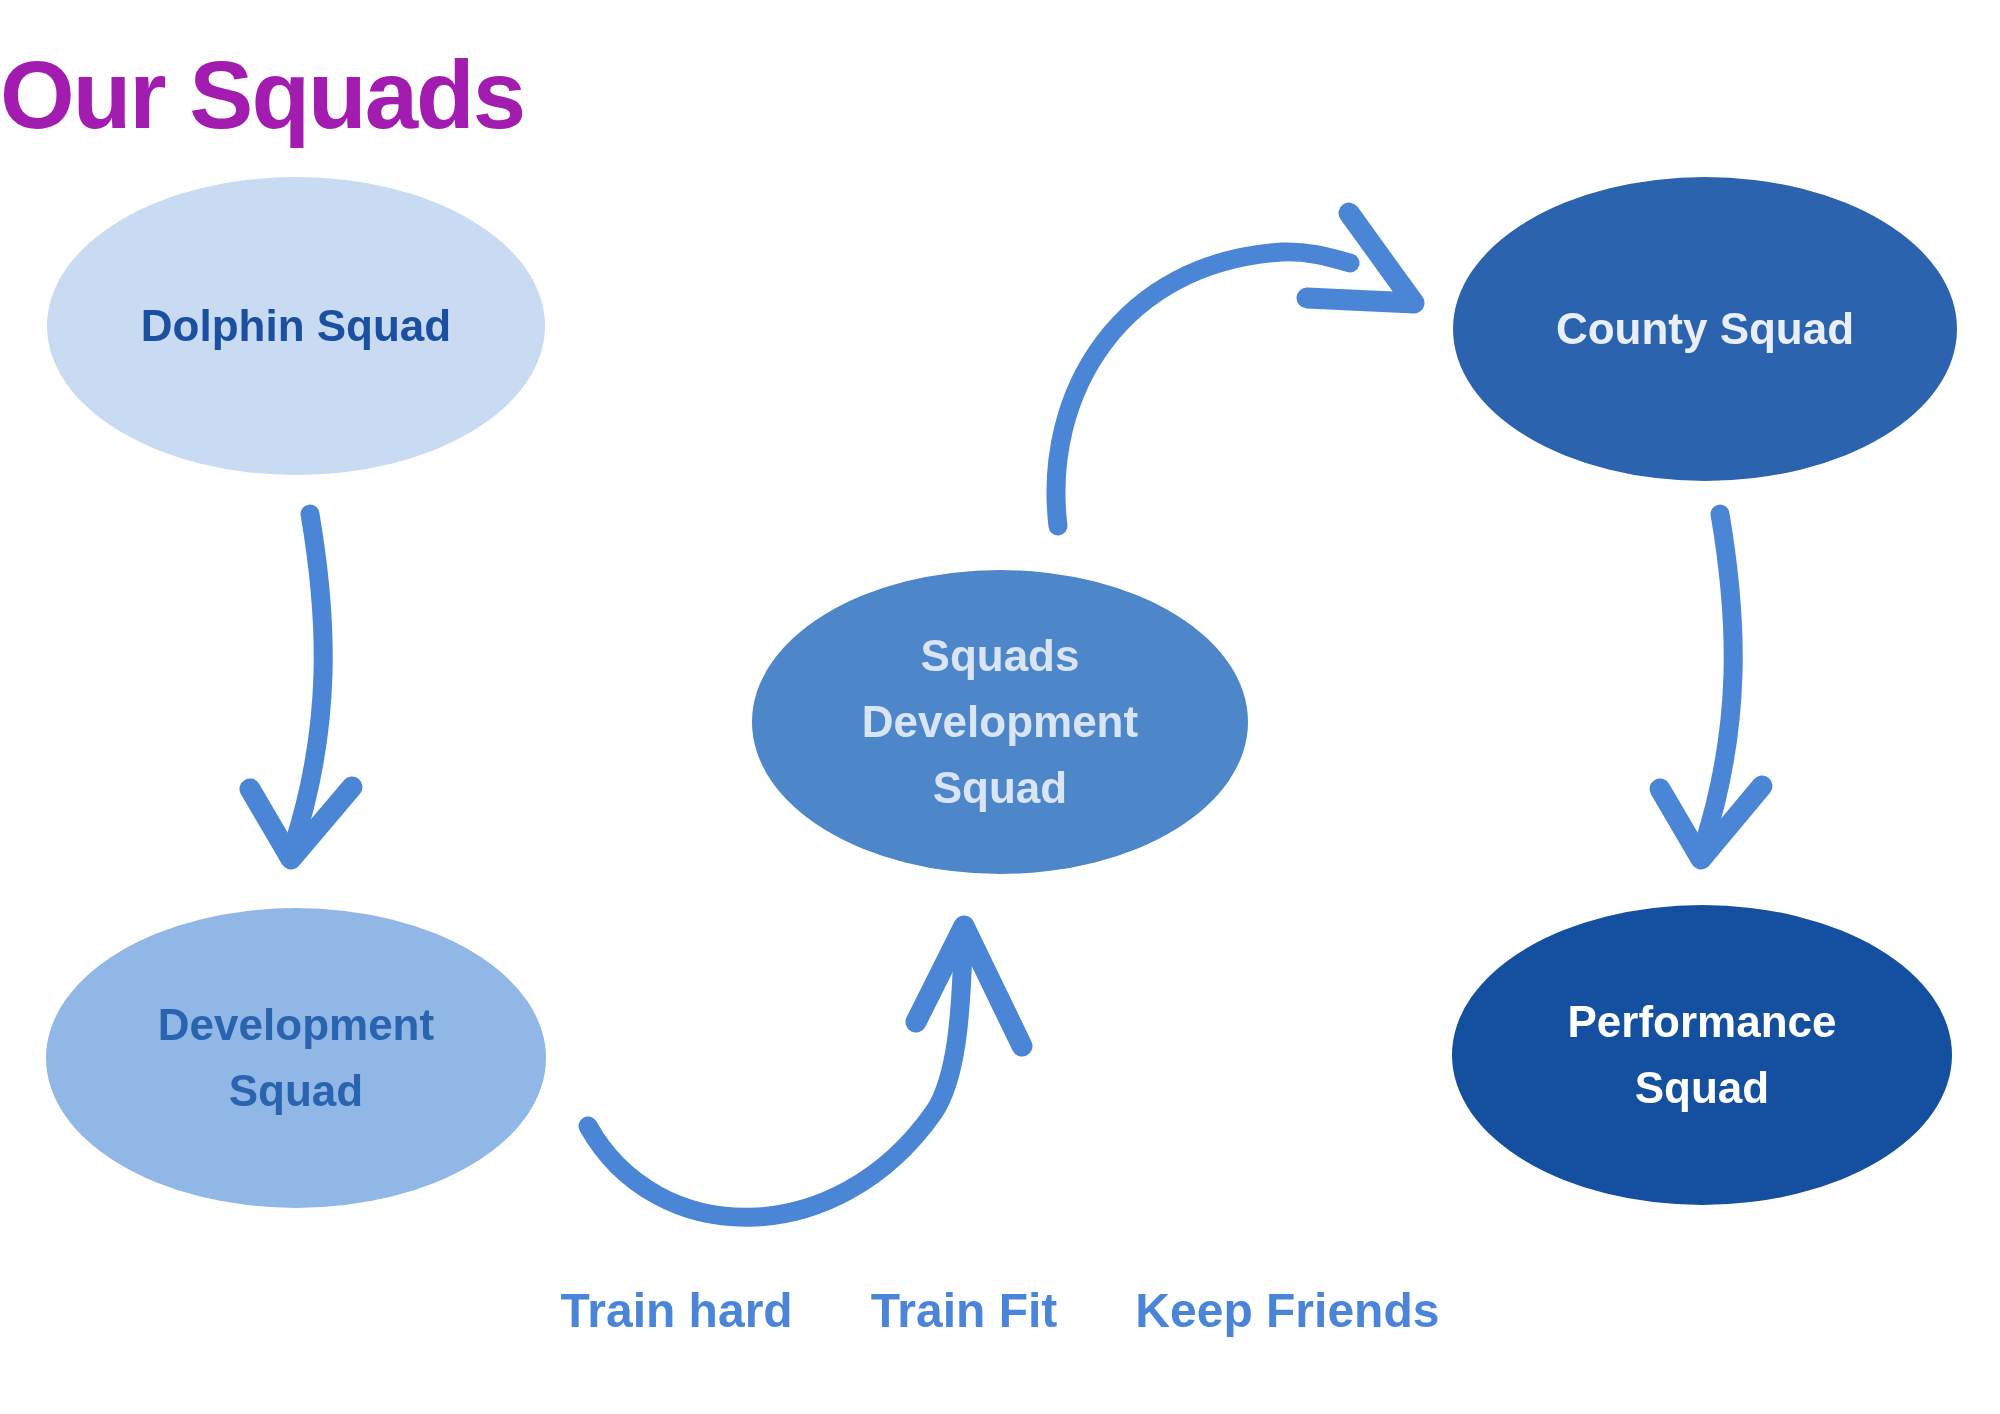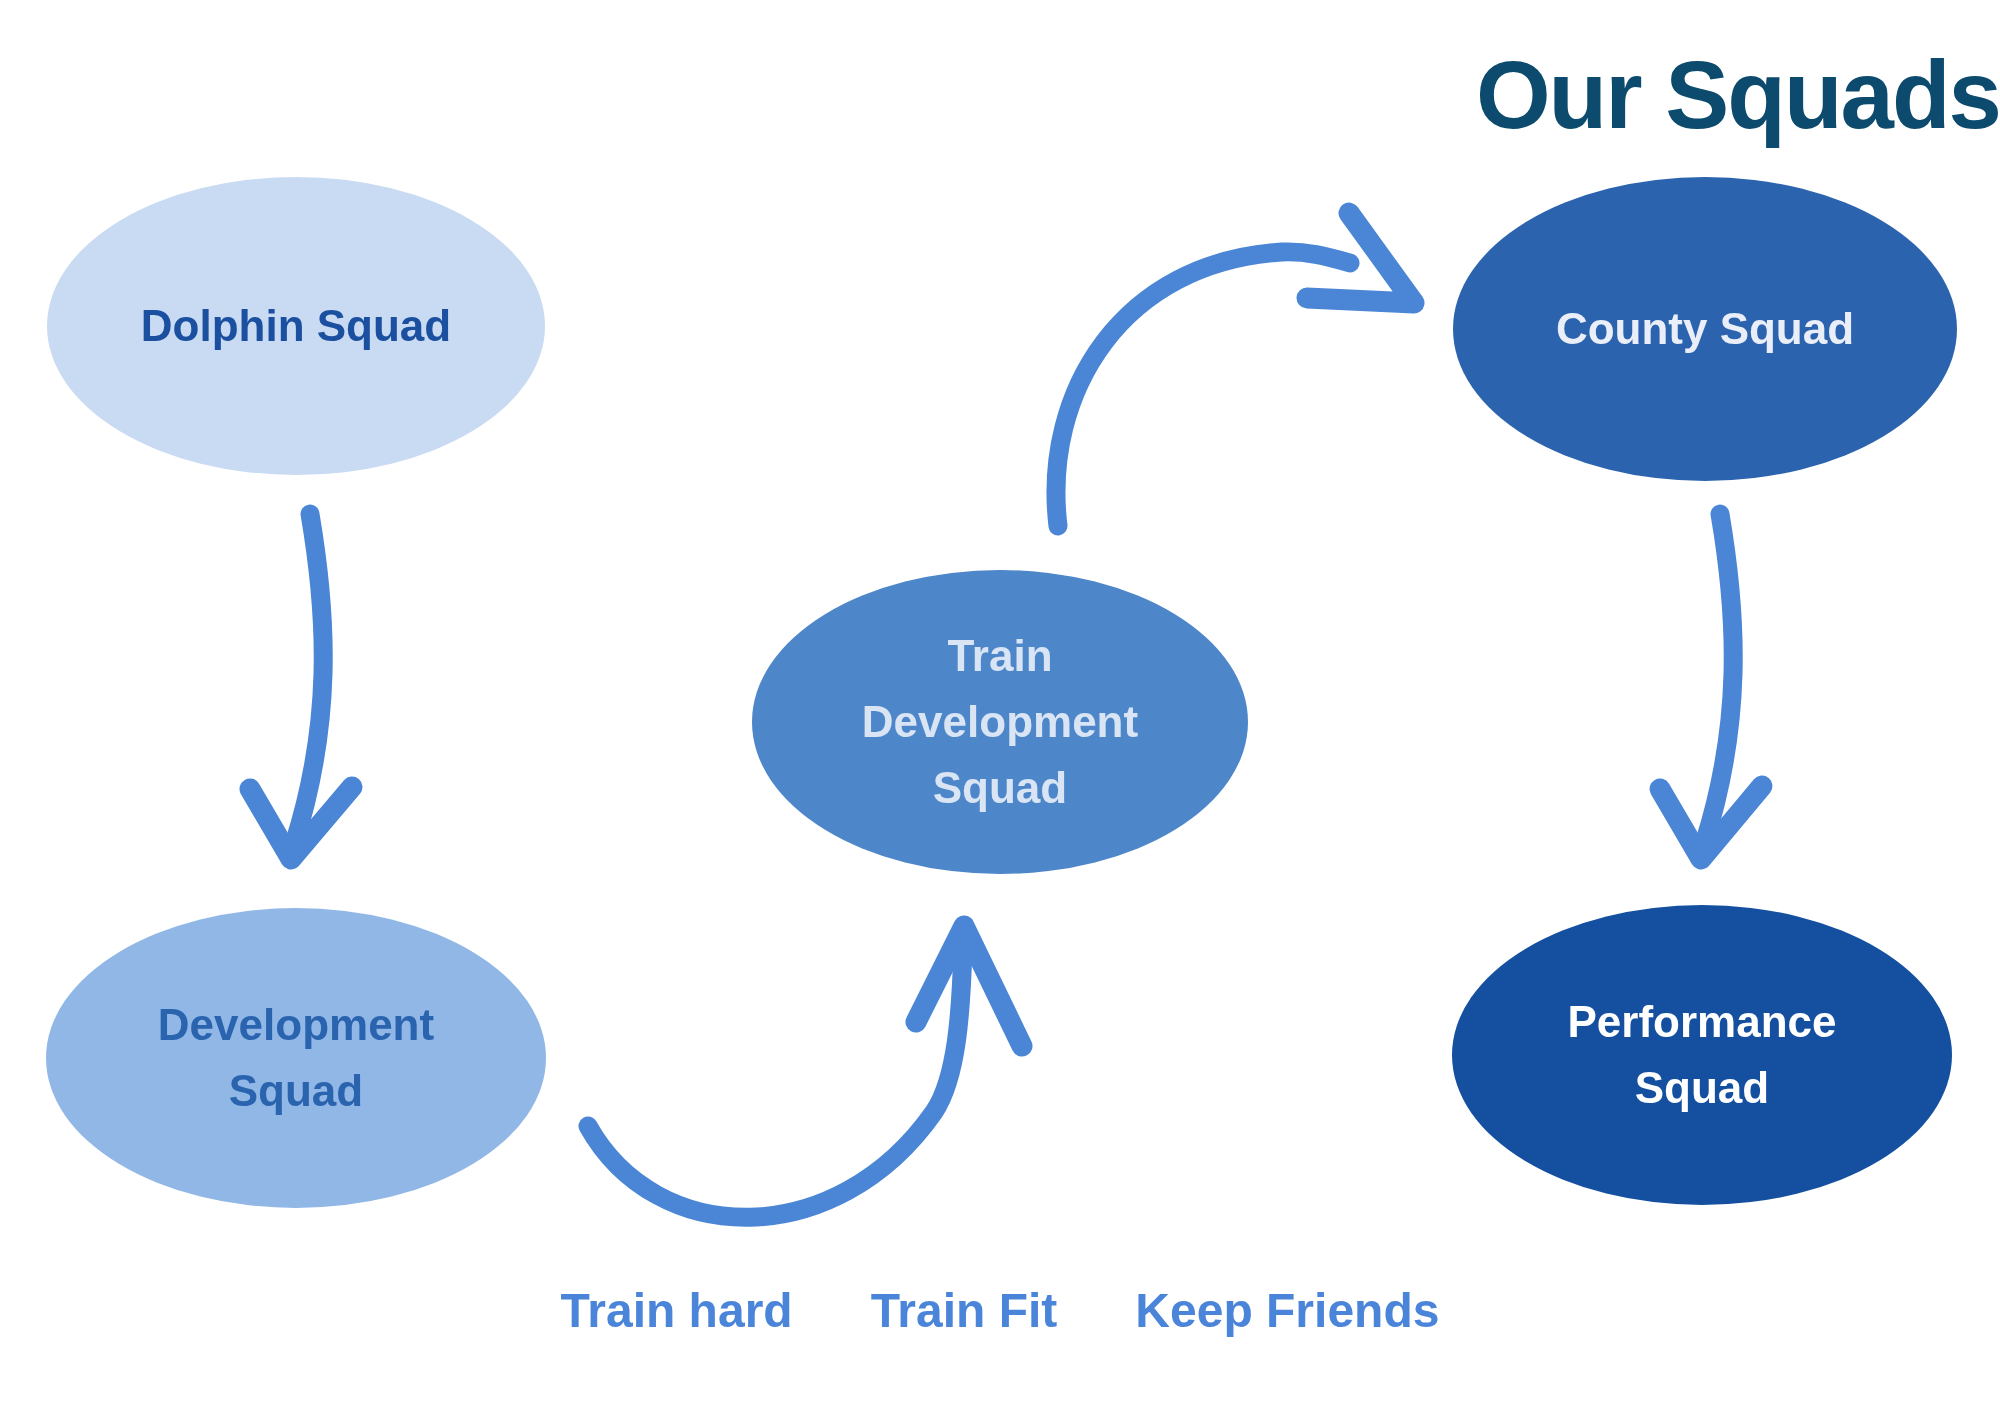--- a/index.html
+++ b/index.html
@@ -7,25 +7,25 @@
     position: relative;
     width: 2000px;
     height: 1414px;
     background: #ffffff;
     overflow: hidden;
     font-family: "Liberation Sans", sans-serif;
   }
   .title {
     position: absolute;
     left: 0; right: 0; top: 40px;
-    text-align: right;
+    text-align: left;
     font-size: 96px;
     font-weight: 700;
     letter-spacing: -2px;
-    color: #0c4a6e;
+    color: #a21caf;
   }
   .arrow-layer {
     position: absolute;
     left: 0; top: 0;
     width: 2000px; height: 1414px;
   }
   .arrow-stroke {
     fill: none;
     stroke: #4a86d5;
     stroke-linecap: round;
@@ -89,21 +89,21 @@
 
   <div class="node n-dolphin" style="background:#c9dbf3;color:#1b4f9f">
     <span>Dolphin Squad</span>
   </div>
 
   <div class="node n-county" style="background:#2b63ae;color:#e9eef8">
     <span>County Squad</span>
   </div>
 
   <div class="node n-countydev" style="background:#4d86c9;color:#d9e4f4">
-    <span>Train</span>
+    <span>Squads</span>
     <span>Development</span>
     <span>Squad</span>
   </div>
 
   <div class="node n-development" style="background:#90b7e6;color:#2a63ae">
     <span>Development</span>
     <span>Squad</span>
   </div>
 
   <div class="node n-performance" style="background:#14509f;color:#ffffff">

